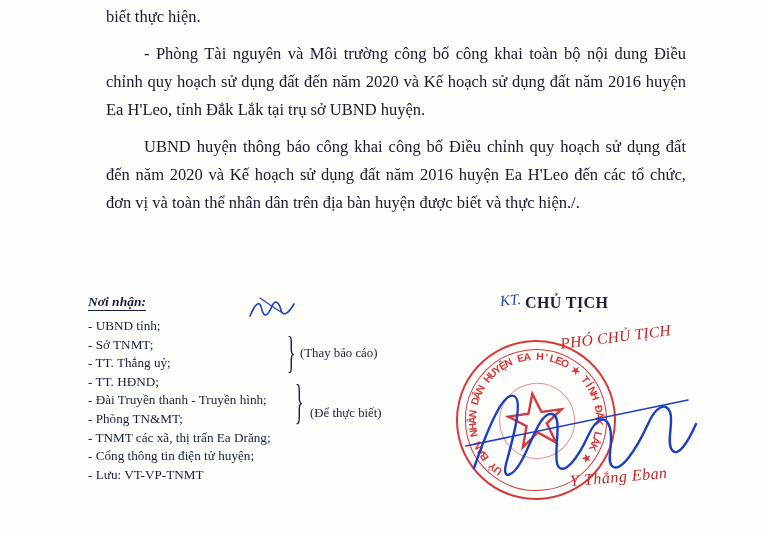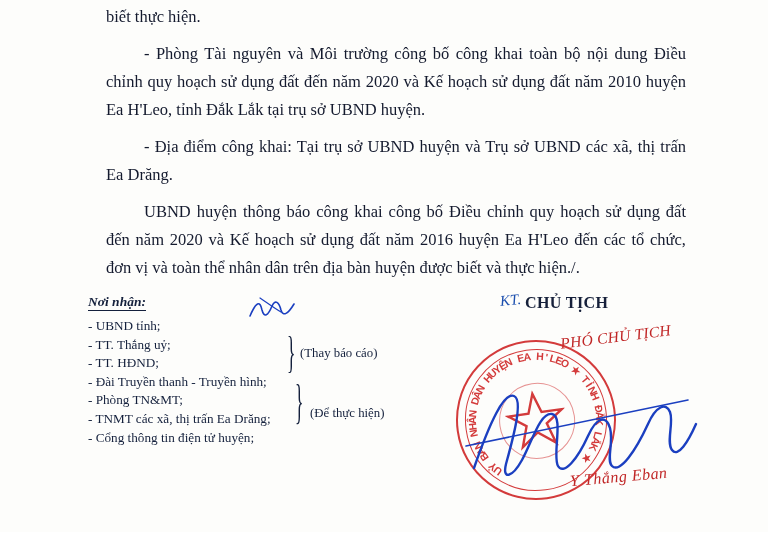--- a/index.html
+++ b/index.html
@@ -225,44 +225,45 @@
     top: 4px;
   }
 </style>
 </head>
 <body>
 
 <div id="page">
 
   <div class="body-text">
     <p class="para firstline">biết thực hiện.</p>
-    <p class="para indent">- Phòng Tài nguyên và Môi trường công bố công khai toàn bộ nội dung Điều chỉnh quy hoạch sử dụng đất đến năm 2020 và Kế hoạch sử dụng đất năm 2010 huyện Ea H'Leo, tỉnh Đắk Lắk tại trụ sở UBND huyện.</p>
-    <p class="para indent">- Địa điểm công khai: Tại trụ sở UBND huyện và Trụ sở UBND các xã, thị trấn Ea Drăng.</p>
+    <p class="para indent">- Phòng Tài nguyên và Môi trường công bố công khai toàn bộ nội dung Điều chỉnh quy hoạch sử dụng đất đến năm 2020 và Kế hoạch sử dụng đất năm 2016 huyện Ea H'Leo, tỉnh Đắk Lắk tại trụ sở UBND huyện.</p>
     <p class="para indent">UBND huyện thông báo công khai công bố Điều chỉnh quy hoạch sử dụng đất đến năm 2020 và Kế hoạch sử dụng đất năm 2016 huyện Ea H'Leo đến các tổ chức, đơn vị và toàn thể nhân dân trên địa bàn huyện được biết và thực hiện./.</p>
   </div>
 
   <div class="sig-area">
 
     <div class="recip">
       <span class="recip-title">Nơi nhận:</span>
       <ul>
         <li>- UBND tỉnh;</li>
+        <li>- Sở TNMT;</li>
         <li>- TT. Thắng uỷ;</li>
         <li>- TT. HĐND;</li>
         <li>- Đài Truyền thanh - Truyền hình;</li>
         <li>- Phòng TN&amp;MT;</li>
         <li>- TNMT các xã, thị trấn Ea Drăng;</li>
         <li>- Cổng thông tin điện tử huyện;</li>
+        <li>- Lưu: VT-VP-TNMT</li>
       </ul>
 
       <span class="brace brace-1">}</span>
       <span class="note note-1">(Thay báo cáo)</span>
 
       <span class="brace brace-2">}</span>
-      <span class="note note-2">(Để thực hiện)</span>
+      <span class="note note-2">(Để thực biết)</span>
 
       
       <svg class="scribble tick" width="60" height="26" viewBox="0 0 60 26">
         <path d="M2 20 C8 6 12 4 14 14 C16 22 20 20 24 10 C27 3 31 6 33 14 C35 21 40 18 46 8" fill="none" stroke="#1b3fc0" stroke-width="1.6" stroke-linecap="round"></path>
         <path d="M12 2 C18 6 26 12 33 16" fill="none" stroke="#1b3fc0" stroke-width="1.2" stroke-linecap="round"></path>
       </svg>
     </div>
 
     <div class="sig-right">
 

